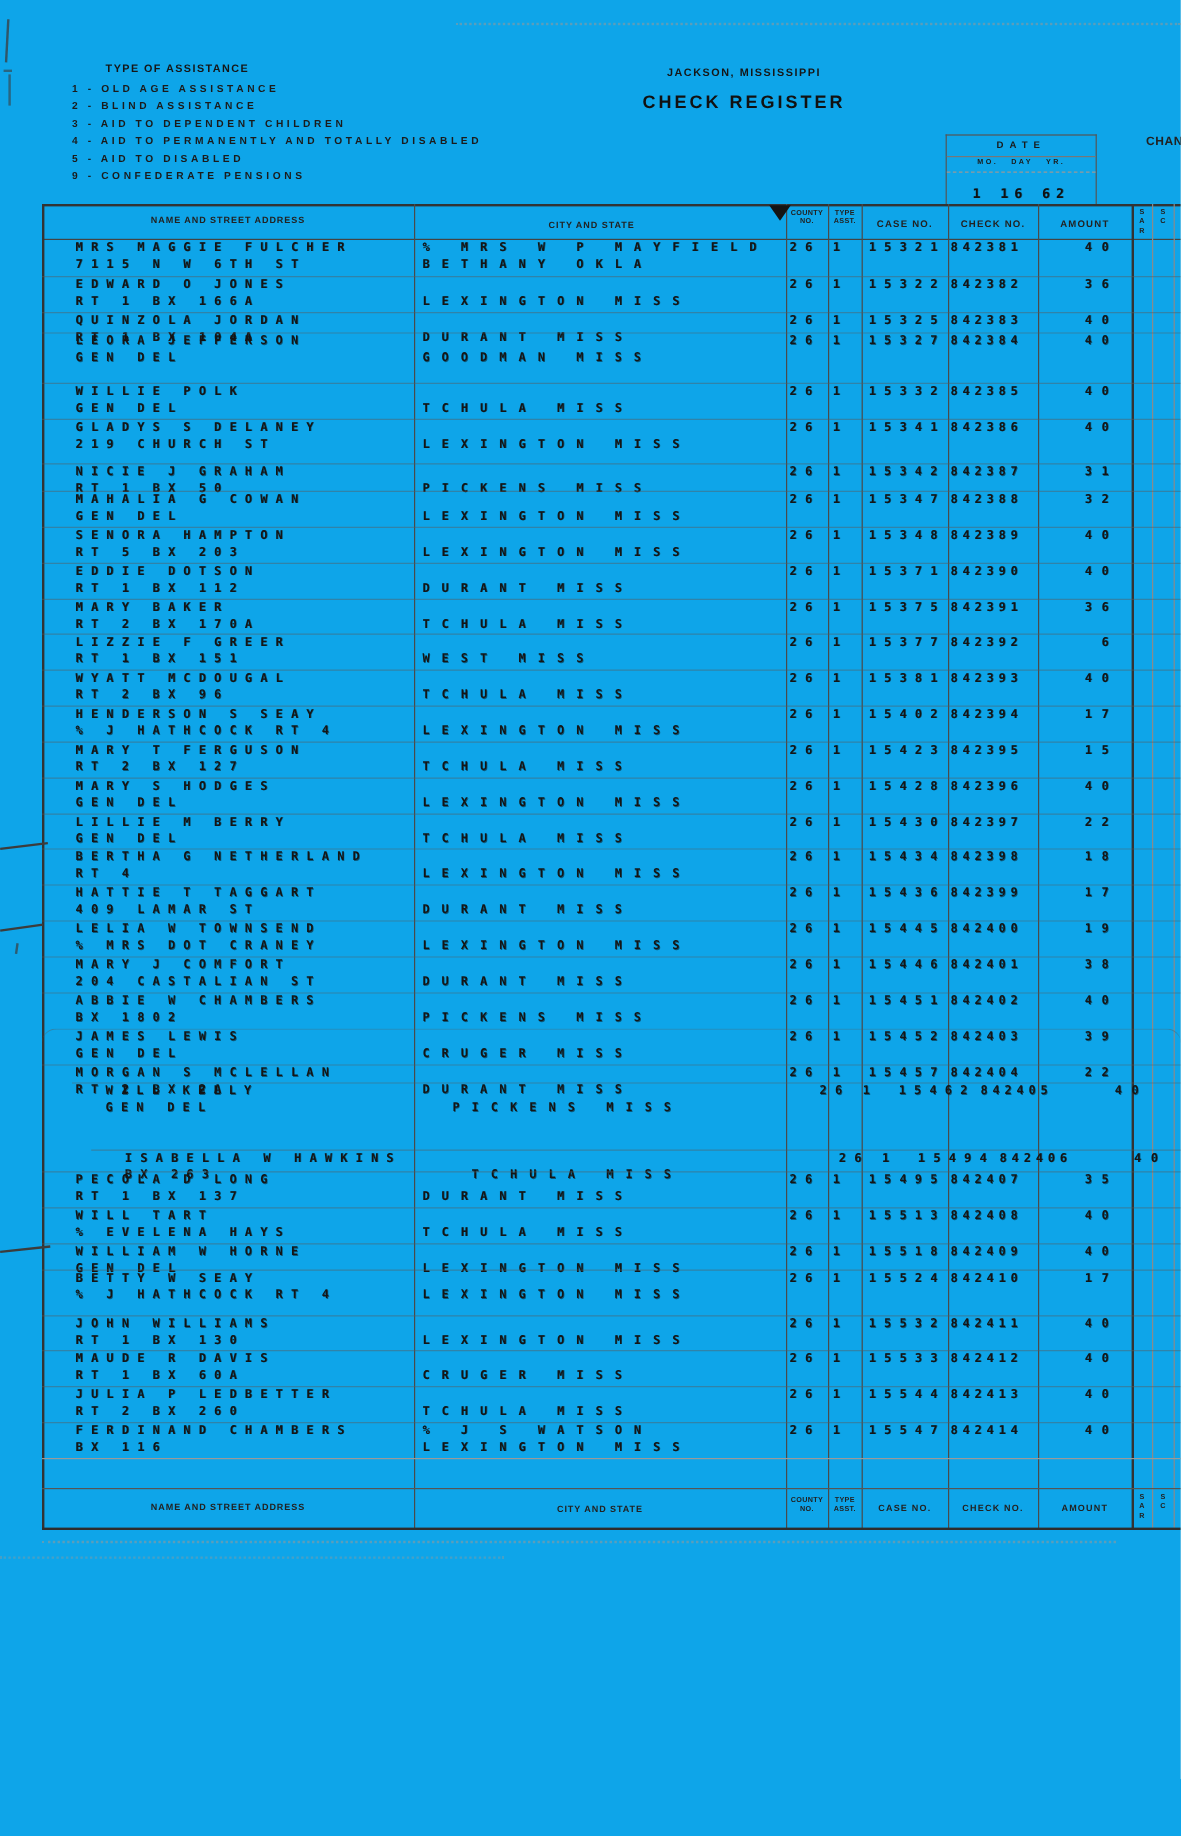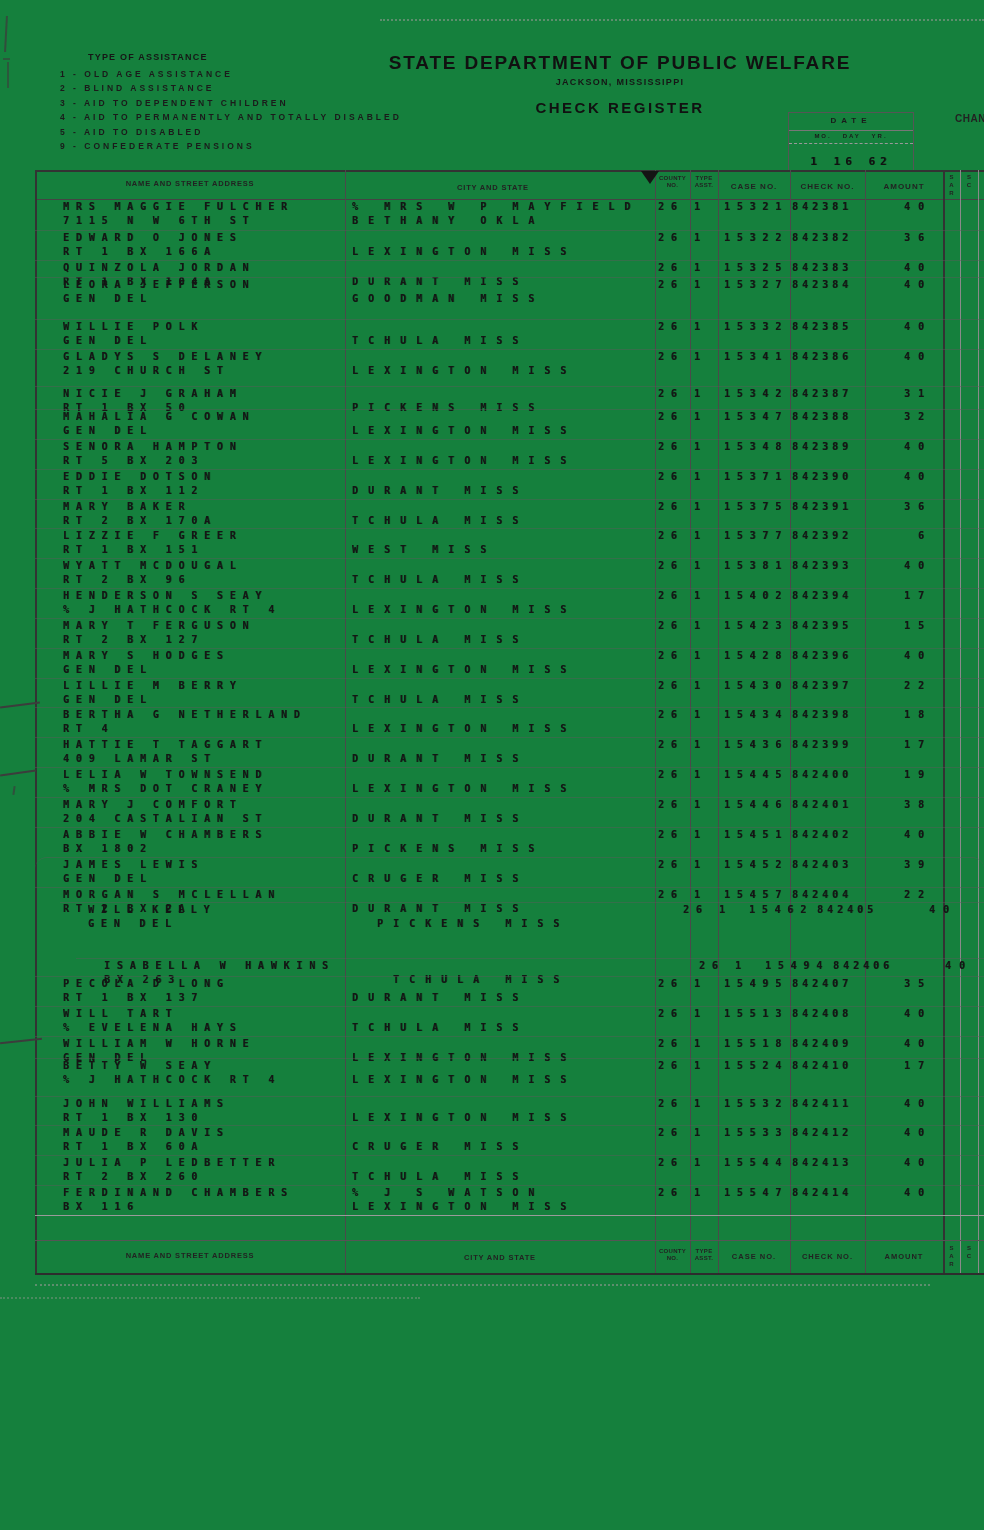--- a/index.html
+++ b/index.html
@@ -1,16 +1,16 @@
 <!DOCTYPE html>
 <html><head>
 <meta charset="utf-8">
 <style>
   html,body{margin:0;padding:0;background:#e8e8e4;}
-  #page{position:relative;width:984px;height:1530px;background:#15803d;overflow:hidden;
+  #page{position:relative;width:984px;height:1530px;background:#0ea5e9;overflow:hidden;
         font-family:"Liberation Sans",sans-serif;color:#1a1a1a;}
   
   .t{position:absolute;font-family:"DejaVu Sans Mono",monospace;font-weight:bold;font-size:10px;
      letter-spacing:6.8px;white-space:pre;color:#151515;line-height:12px;
      text-shadow:0.6px 0.3px 0 rgba(10,10,10,0.5);}
   
   .lbl{position:absolute;font-weight:bold;color:#222;letter-spacing:1px;white-space:pre;}
   .stack{white-space:pre-line;text-align:center;}
   
   #legend{position:absolute;left:60px;top:52px;width:340px;}
@@ -75,21 +75,20 @@
         <div class="legend-item">1 - OLD AGE ASSISTANCE</div>
         <div class="legend-item">2 - BLIND ASSISTANCE</div>
         <div class="legend-item">3 - AID TO DEPENDENT CHILDREN</div>
         <div class="legend-item">4 - AID TO PERMANENTLY AND TOTALLY DISABLED</div>
         <div class="legend-item">5 - AID TO DISABLED</div>
         <div class="legend-item">9 - CONFEDERATE PENSIONS</div>
       </div>
   </div>
 
   <div id="titleblock">
-    <div class="agency">STATE DEPARTMENT OF PUBLIC WELFARE</div>
     <div class="city">JACKSON, MISSISSIPPI</div>
     <div class="formtitle">CHECK REGISTER</div>
   </div>
 
   <div id="datebox">
     <div class="drow1">DATE</div>
     <div class="drow2">MO.   DAY   YR.</div>
     <div class="dval">1 16 62</div>
   </div>
 

